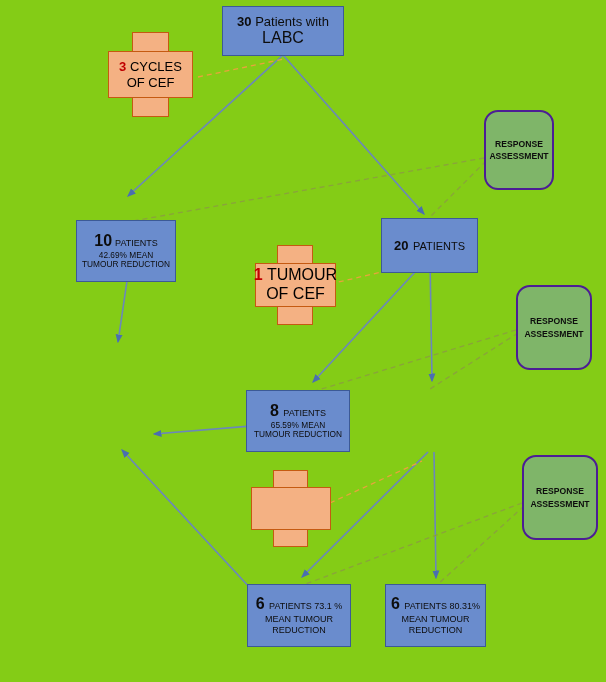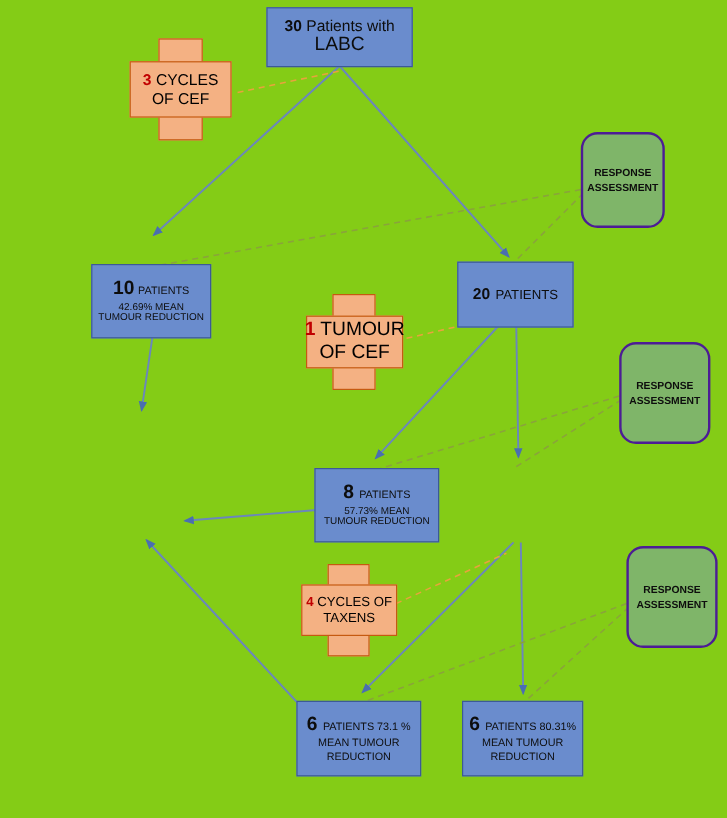--- a/index.html
+++ b/index.html
@@ -169,41 +169,33 @@
       <span class="ln t12">OF CEF</span>
     </div>
   </div>
 
   <div class="node green-round" style="left:516px; top:285px; width:76px; height:85px;">
     <span class="ra-label">RESPONSE</span>
     <span class="ra-label">ASSESSMENT</span>
   </div>
 
 
-  <div class="node box-blue" style="left:262px; top:390px; width:104px; height:62px;">
+  <div class="node box-blue" style="left:246px; top:390px; width:104px; height:62px;">
     <span class="ln">
       <b class="big t12">8</b>
       <span class="t9">PATIENTS</span>
     </span>
-    <span class="ln t8">57.73% MEAN</span>
+    <span class="ln t8">65.59% MEAN</span>
     <span class="ln t8">TUMOUR REDUCTION</span>
   </div>
 
 
   <div style="position:absolute; left:251px; top:470px; width:80px; height:77px;">
     <div class="cross-shape cross" style="left:22px; top:0; width:35px; height:77px;"></div>
     <div class="cross-shape cross" style="left:0; top:17px; width:80px; height:43px;"></div>
-    <div style="position:absolute; left:0; top:17px; width:80px; height:43px; display:flex;
-                flex-direction:column; align-items:center; justify-content:center;">
-      <span class="ln t11">
-        <b class="red">4</b>
-        <span>CYCLES OF</span>
-      </span>
-      <span class="ln t11">TAXENS</span>
-    </div>
   </div>
 
   <div class="node green-round" style="left:522px; top:455px; width:76px; height:85px;">
     <span class="ra-label">RESPONSE</span>
     <span class="ra-label">ASSESSMENT</span>
   </div>
 
   <div class="node box-blue" style="left:247px; top:584px; width:104px; height:63px;">
     <span class="ln">
       <b class="big t12">6</b>

